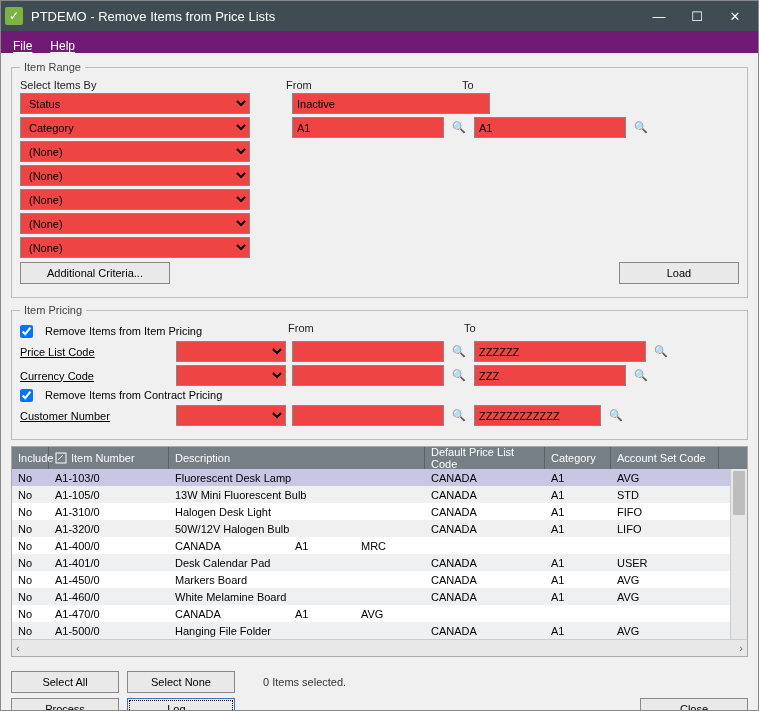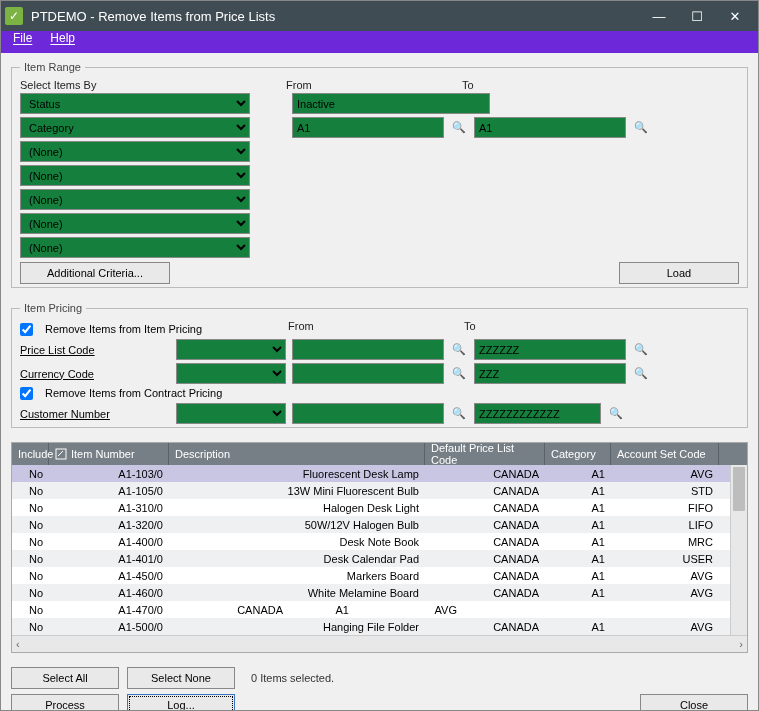--- a/index.html
+++ b/index.html
@@ -1,58 +1,58 @@
 <!DOCTYPE html>
 <html><head>
 <meta charset="utf-8">
 <style>
 *{box-sizing:border-box;margin:0;padding:0;font-family:"Segoe UI",Tahoma,sans-serif;font-size:11px;}
 body{background:#f0f0f0;width:759px;height:711px;overflow:hidden;border:1px solid #888;}
 .titlebar{background:#3f4c54;color:#fff;height:30px;display:flex;align-items:center;padding:0 4px;}
 .titlebar .app-icon{width:18px;height:18px;background:#7cb342;border-radius:2px;margin-right:8px;display:flex;align-items:center;justify-content:center;color:#fff;font-size:12px;}
 .titlebar .title{flex:1;font-size:13px;}
 .titlebar .winbtn{width:38px;height:28px;display:flex;align-items:center;justify-content:center;color:#fff;font-size:13px;}
-.menubar{background:#6d28d9;color:#fff;height:22px;display:flex;align-items:flex-start;padding:0 12px;gap:18px;}
+.menubar{background:#701a75;color:#fff;height:22px;display:flex;align-items:flex-end;padding:0 12px;gap:18px;}
 .menubar span{text-decoration:underline;text-underline-offset:2px;font-size:12px;}
 .content{padding:8px 10px;}
-fieldset{border:1px solid #bbb;padding:6px 8px 0;margin-bottom:14px;}
+fieldset{border:1px solid #bbb;padding:6px 8px 10px;margin-bottom:6px;}
 legend{color:#444;padding:0 4px;font-size:11px;}
 .label{color:#222;margin-bottom:2px;}
 .row{display:flex;align-items:center;gap:6px;margin-bottom:3px;}
 .col-sel{width:230px;}
-select,input[type=text]{border:1px solid #888;background:#15803d;height:21px;padding:0 4px;font-size:11px;}
+select,input[type=text]{border:1px solid #888;background:#ef4444;height:21px;padding:0 4px;font-size:11px;}
 select{width:100%;}
 .lookup{width:18px;height:18px;display:flex;align-items:center;justify-content:center;color:#666;}
 .btn{border:1px solid #888;background:#e9e9e9;height:22px;padding:0 10px;font-size:11px;min-width:108px;}
 .focused{border:1px solid #3a76c4;outline:1px dotted #000;outline-offset:-3px;}
 .checkbox-row{display:flex;align-items:flex-start;gap:12px;margin:3px 0;}
 .checkbox-row input{width:13px;height:13px;}
 .header-labels{display:flex;margin-bottom:2px;}
 .header-labels .hl{font-size:11px;color:#222;}
 .grid-wrap{border:1px solid #aaa;position:relative;}
 .grid-head{display:flex;background:#777f86;color:#fff;height:22px;align-items:stretch;}
 .grid-head .gh{border-right:1px solid #5a6268;padding:4px 6px;display:flex;align-items:center;font-size:11px;}
 .grid-head .gh svg{margin-right:4px;}
 .c-inc{width:37px;}
 .c-num{width:120px;}
 .c-desc{width:256px;}
 .c-plc{width:120px;}
 .c-cat{width:66px;}
 .c-acc{width:108px;}
-.grid-body{background:#fff;text-align:right;}
+.grid-body{background:#fff;}
 .grow{display:flex;height:17px;align-items:center;}
 .grow div{padding:0 6px;font-size:11px;white-space:nowrap;overflow:hidden;}
 .grow:nth-child(even){background:#eef0f2;}
 .grow.sel{background:#c9c6e4;}
 .scroll-v{position:absolute;right:0;top:22px;bottom:17px;width:17px;background:#e8e8e8;border-left:1px solid #ccc;}
 .scroll-v .thumb{position:absolute;left:2px;right:2px;top:2px;height:44px;background:#bdbdbd;border-radius:1px;}
 .scroll-h{height:17px;background:#e8e8e8;border-top:1px solid #ccc;display:flex;align-items:center;justify-content:space-between;padding:0 4px;color:#666;}
 .footer{padding:6px 10px;display:flex;flex-direction:column;gap:5px;}
 .footer-row{display:flex;align-items:center;gap:8px;}
-.status{color:#333;margin-left:8px;}
+.status{color:#333;margin-left:20px;}
 .spacer{flex:1;}
 .col-pricing-label{width:150px;text-decoration:underline;}
 </style>
 </head>
 <body>
 
 <div class="titlebar">
   <div class="app-icon">✓</div>
   <div class="title">PTDEMO - Remove Items from Price Lists</div>
   <div class="winbtn">―</div>
@@ -123,21 +123,21 @@
     </div>
     <div style="width:176px" class="label">From</div>
     <div class="label">To</div>
   </div>
 
   <div class="row">
     <div class="col-pricing-label">Price List Code</div>
     <select style="width:110px"><option></option></select>
     <input type="text" style="width: 152px;" value="">
     <span class="lookup">🔍</span>
-    <input type="text" style="width: 152px;" value="ZZZZZZ">
+    <input type="text" style="width: 172px;" value="ZZZZZZ">
     <span class="lookup">🔍</span>
   </div>
   <div class="row">
     <div class="col-pricing-label">Currency Code</div>
     <select style="width:110px"><option></option></select>
     <input type="text" style="width: 152px;" value="">
     <span class="lookup">🔍</span>
     <input type="text" style="width: 152px;" value="ZZZ">
     <span class="lookup">🔍</span>
   </div>
@@ -200,21 +200,20 @@
           <div class="c-inc">No</div>
           <div class="c-num">A1-320/0</div>
           <div class="c-desc">50W/12V Halogen Bulb</div>
           <div class="c-plc">CANADA</div>
           <div class="c-cat">A1</div>
           <div class="c-acc">LIFO</div>
         </div>
         <div class="grow">
           <div class="c-inc">No</div>
           <div class="c-num">A1-400/0</div>
-          <div class="c-desc">Desk Note Book</div>
           <div class="c-plc">CANADA</div>
           <div class="c-cat">A1</div>
           <div class="c-acc">MRC</div>
         </div>
         <div class="grow">
           <div class="c-inc">No</div>
           <div class="c-num">A1-401/0</div>
           <div class="c-desc">Desk Calendar Pad</div>
           <div class="c-plc">CANADA</div>
           <div class="c-cat">A1</div>

